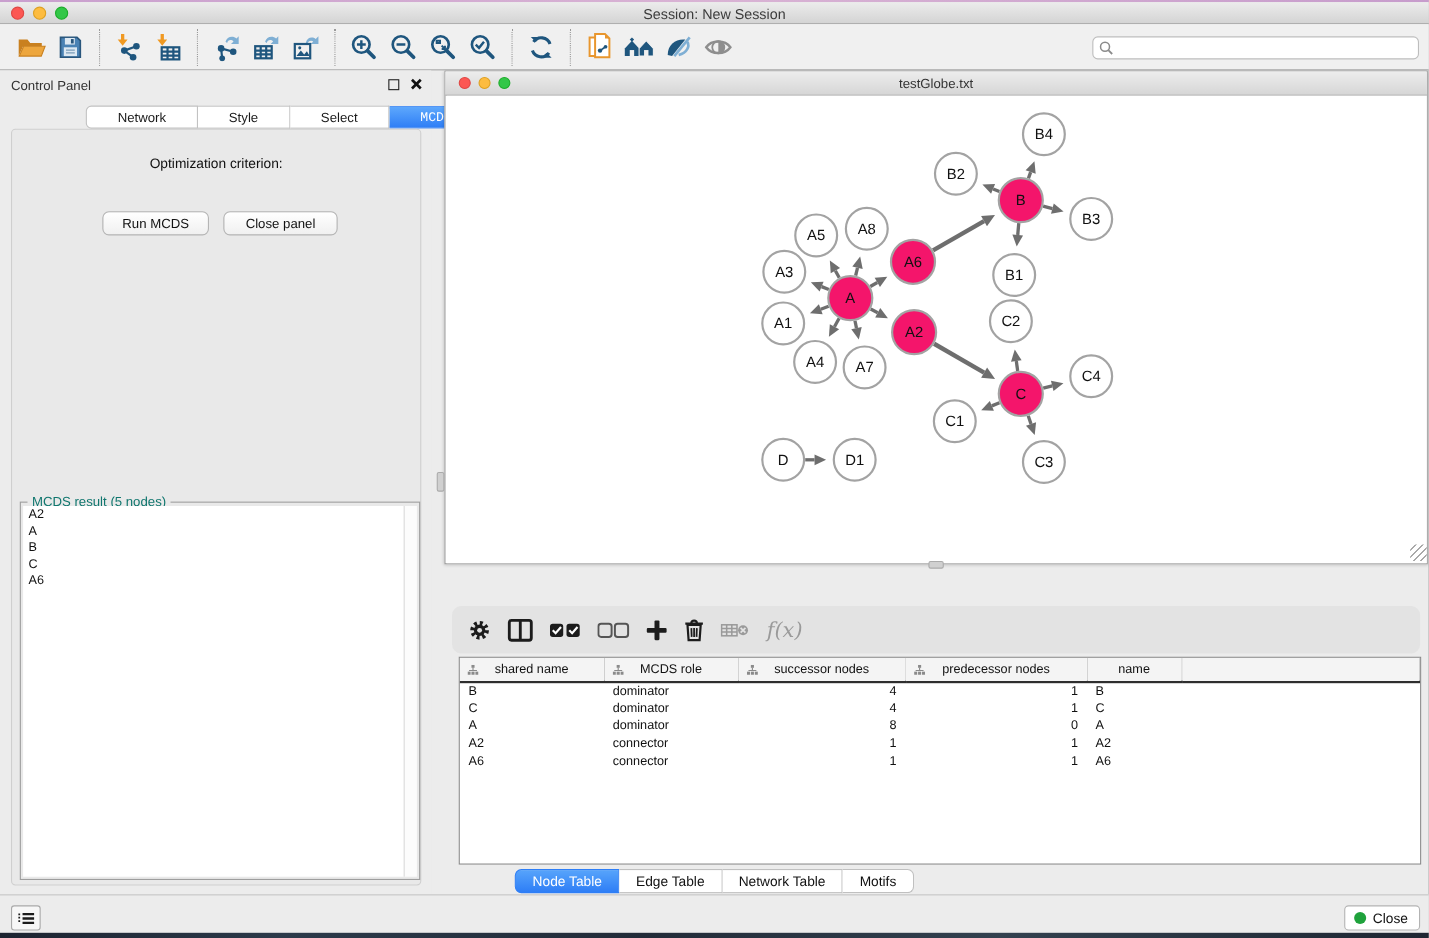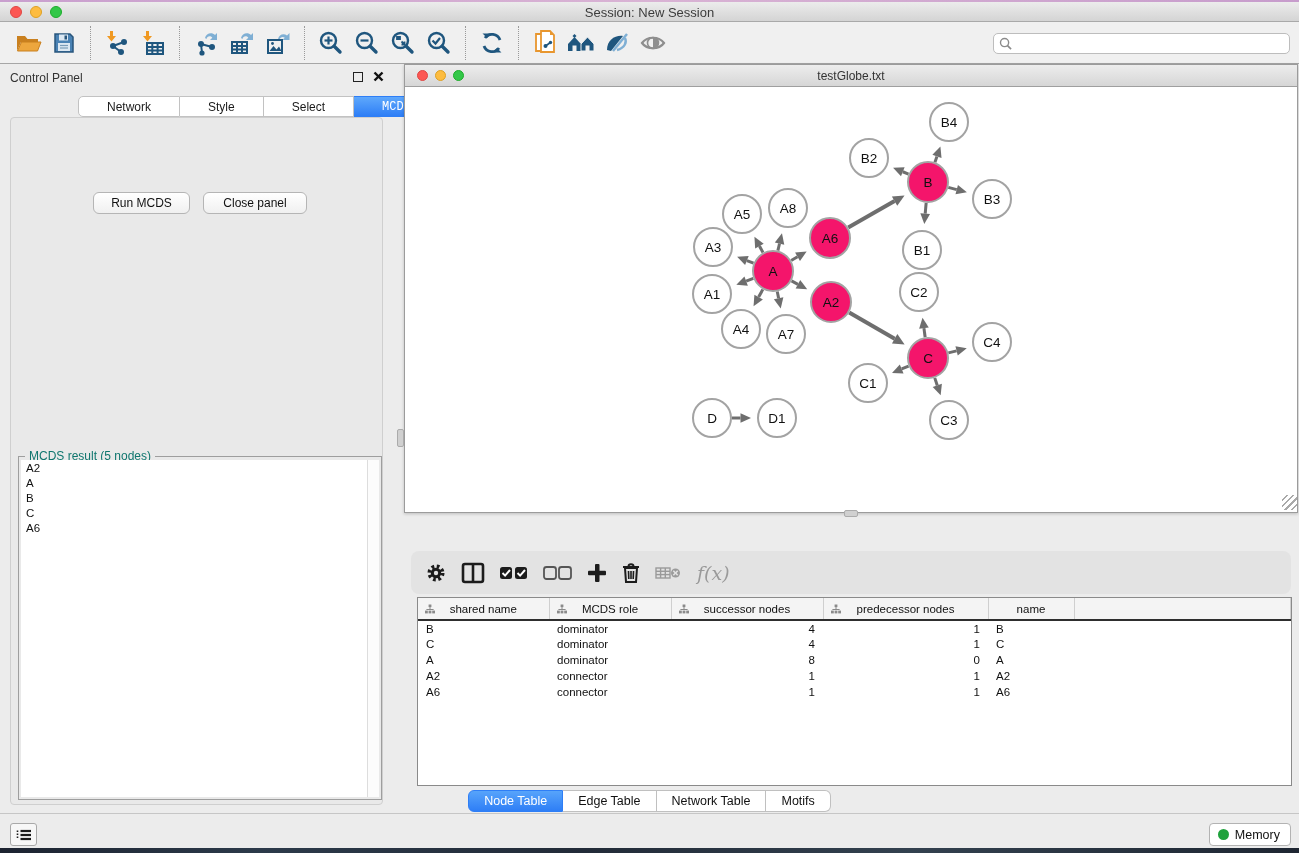--- a/index.html
+++ b/index.html
@@ -288,20 +288,21 @@
         </svg>
       </div>
     </div>
     <div class="ctl-tabs">
         <div class="ctab">Network</div>
         <div class="ctab">Style</div>
         <div class="ctab">Select</div>
         <div class="ctab active">MCDS</div>
       </div>
     <div class="ctl-body">
+      <div class="opt-label">Optimization criterion:</div>
       <div class="btn" style="left:82px; top:74px; width:97px;">Run MCDS</div>
       <div class="btn" style="left:192px; top:74px; width:104px;">Close panel</div>
       <div class="mcds-fieldset">
         <div class="mcds-legend">MCDS result (5 nodes)</div>
         <div class="mcds-list">
             <div class="mcds-item">A2</div>
             <div class="mcds-item">A</div>
             <div class="mcds-item">B</div>
             <div class="mcds-item">C</div>
             <div class="mcds-item">A6</div>
@@ -588,18 +589,18 @@
     <div class="status-left-btn">
       <svg width="16" height="14" viewBox="0 0 16 14">
         <line x1="1.5" y1="2.5" x2="1.5" y2="11.5" stroke="#1c1c1c" stroke-width="1.6" stroke-dasharray="1.6 1.4"></line>
         <line x1="4.5" y1="3" x2="15" y2="3" stroke="#1c1c1c" stroke-width="2.2"></line>
         <line x1="4.5" y1="7" x2="15" y2="7" stroke="#1c1c1c" stroke-width="2.2"></line>
         <line x1="4.5" y1="11" x2="15" y2="11" stroke="#1c1c1c" stroke-width="2.2"></line>
       </svg>
     </div>
     <div class="memory-btn">
       <div class="mem-dot"></div>
-      <span>Memory</span>
+      <span>Close</span>
     </div>
   </div>
 
   <div class="desktop-bottom"></div>
 </div>
 
 </body></html>

